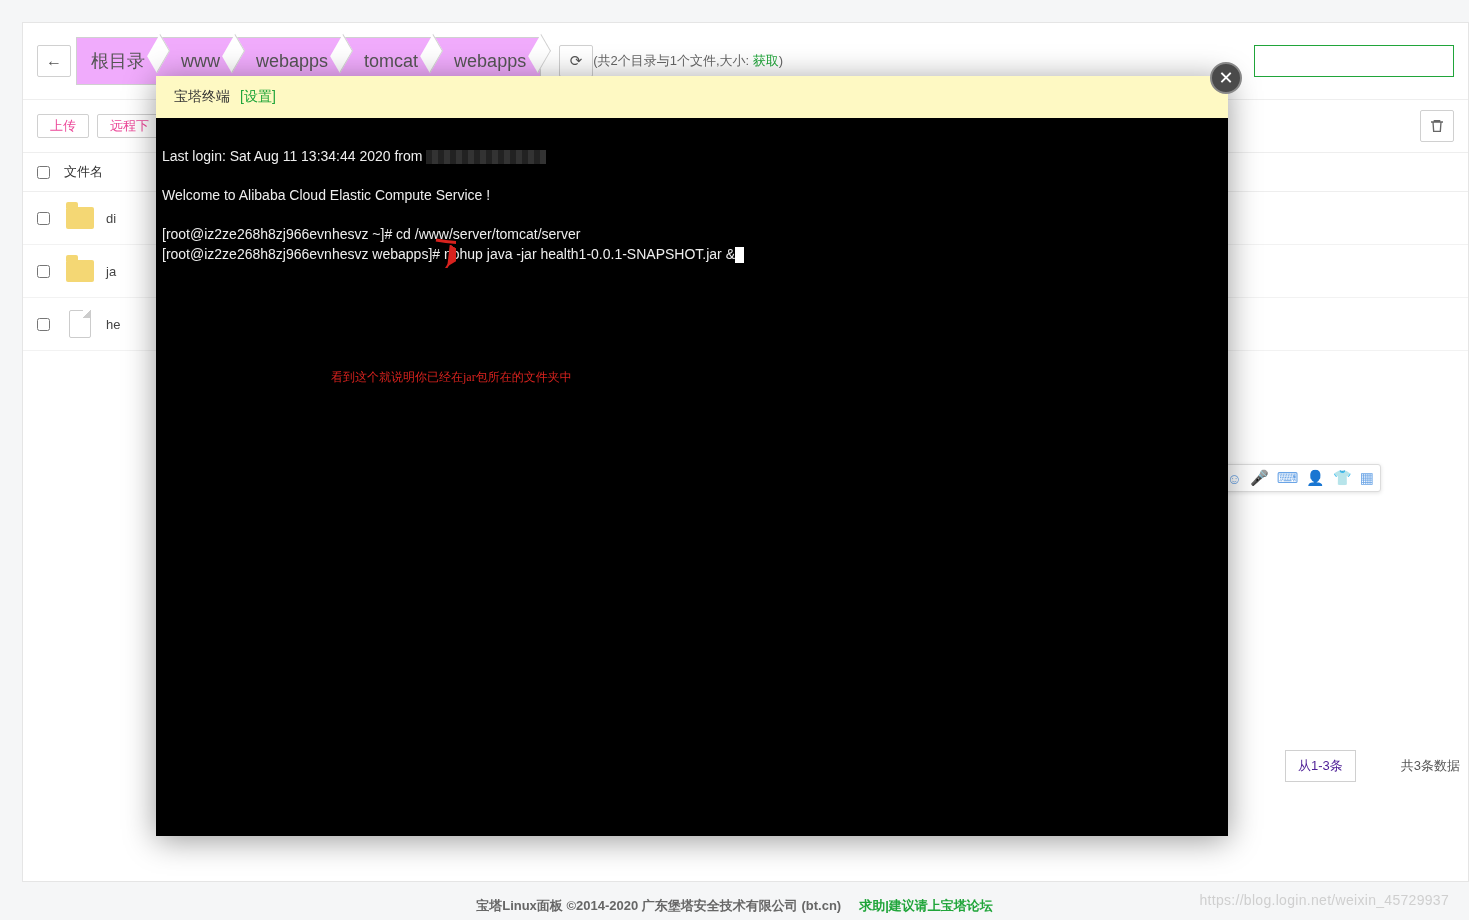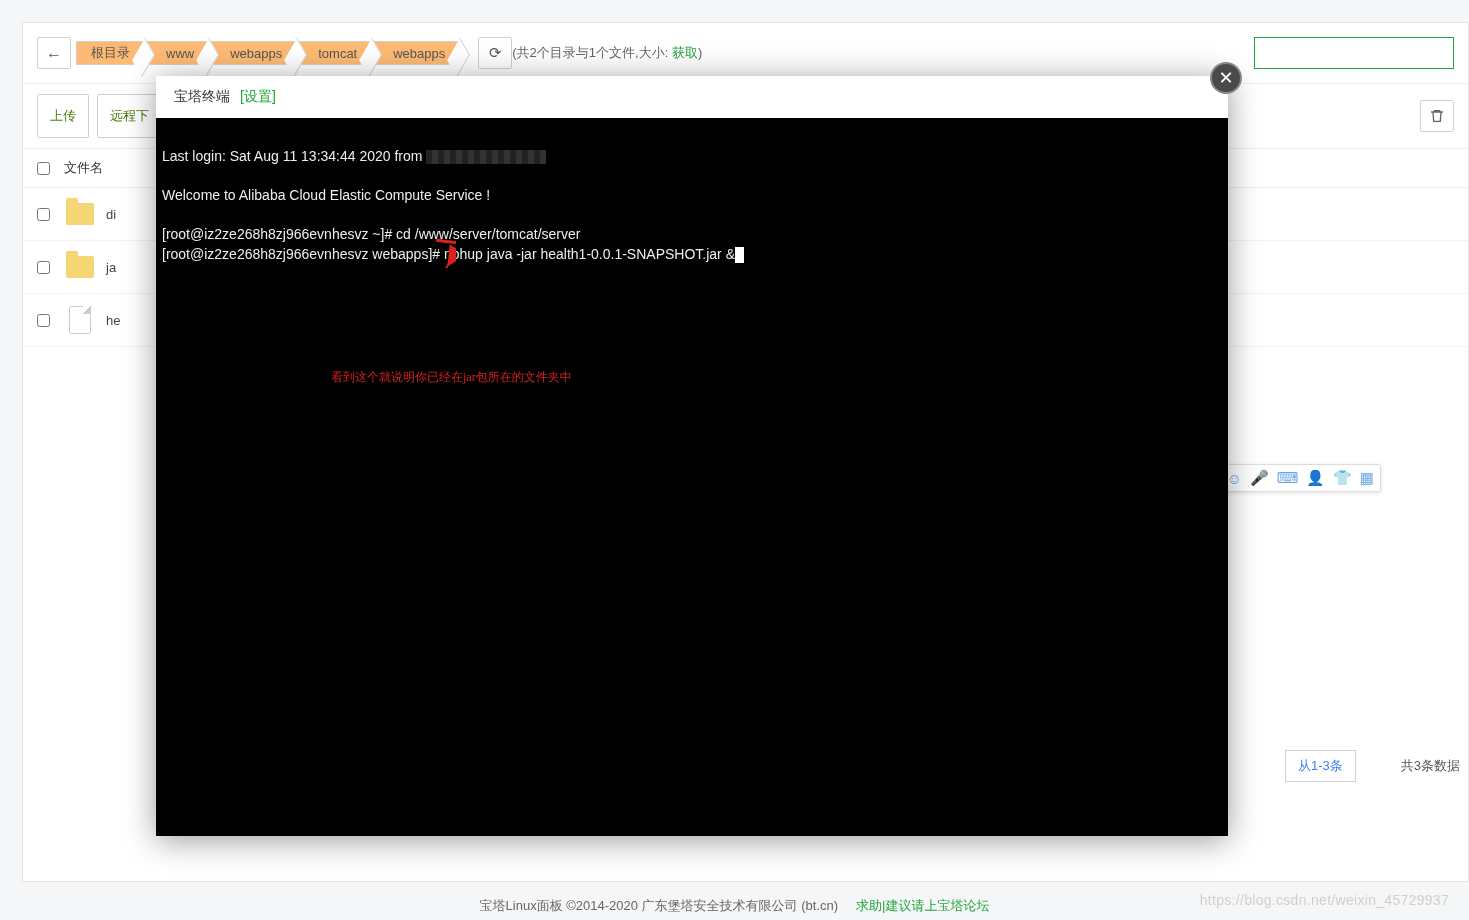--- a/index.html
+++ b/index.html
@@ -6,67 +6,67 @@
 html,body { width:1469px; height:920px; overflow:hidden; background:#fff; }
 .page { width:100%; height:100%; background:#f5f6f7; position:relative; }
 
 
 .file-panel { position:absolute; left:22px; top:22px; right:0; height:860px; background:#fff; border:1px solid #e5e5e5; }
 
 
 .crumb-bar { display:flex; align-items:center; padding:14px 14px 14px 14px; border-bottom:1px solid #eee; }
 .crumb-back { width:34px; height:32px; border:1px solid #d0d0d0; background:#fff; display:flex; align-items:center; justify-content:center; border-radius:2px; margin-right:6px; font-size:16px; color:#555; cursor:pointer; }
 .crumb-group { display:flex; align-items:center; }
-.crumb { height:24px; padding:0 14px 0 22px; border:1px solid #d0d0d0; border-left:none; background:#fdba74; display:flex; align-items:center; font-size:13px; color:#555; position:relative; margin-left:-1px; cursor:pointer; }
+.crumb { height:48px; padding:0 14px 0 22px; border:1px solid #d0d0d0; border-left:none; background:#f0abfc; display:flex; align-items:center; font-size:18px; color:#555; position:relative; margin-left:-1px; cursor:pointer; }
 .crumb:first-of-type { border-left:1px solid #d0d0d0; padding-left:14px; }
 .crumb::after{ content:""; position:absolute; right:-9px; top:3px; width:18px; height:24px; border-top:1px solid #d0d0d0; border-right:1px solid #d0d0d0; transform:rotate(45deg) skew(15deg,15deg); background:#fff; z-index:1; }
 .crumb span{ position:relative; z-index:2; }
 .crumb-refresh { width:34px; height:32px; border:1px solid #d0d0d0; background:#fff; display:flex; align-items:center; justify-content:center; border-radius:2px; margin-left:18px; color:#555; font-size:15px; cursor:pointer; }
 .crumb-info { font-size:13px; color:#666; }
 .crumb-info .lnk{ color:#20a53a; cursor:pointer; }
 .crumb-spacer{ flex:1; }
 .crumb-search { width:200px; height:32px; border:1px solid #20a53a; background:#fff; margin-left:12px; }
 
 
 .toolbar{ display:flex; align-items:center; padding:10px 14px; gap:8px; border-bottom:1px solid #eee; }
-.tbtn{ height:44px; padding:0 12px; border:1px solid #d0d0d0; background:#fff; font-size:13px; color:#4d7c0f; display:flex; align-items:center; border-radius:2px; cursor:pointer; }
+.tbtn{ height:24px; padding:0 12px; border:1px solid #d0d0d0; background:#fff; font-size:13px; color:#ec4899; display:flex; align-items:center; border-radius:2px; cursor:pointer; }
 .toolbar .tspacer{ flex:1; }
 .trash{ width:34px; height:32px; border:1px solid #d0d0d0; background:#fff; display:flex; align-items:center; justify-content:center; font-size:15px; color:#666; border-radius:2px; cursor:pointer; }
 
 
 .list-head{ display:flex; align-items:center; padding:10px 14px; font-size:13px; color:#333; border-bottom:1px solid #eee; }
 .list-head input, .row input{ margin-right:14px; }
 .row{ display:flex; align-items:center; padding:10px 14px; font-size:13px; color:#444; border-bottom:1px solid #f2f2f2; }
 .row .ficon{ width:32px; height:32px; margin-right:10px; display:flex; align-items:center; justify-content:center; }
 .folder-ico{ width:28px; height:22px; background:#f4d774; border-radius:2px; position:relative; }
 .folder-ico::before{ content:""; position:absolute; top:-5px; left:0; width:12px; height:6px; background:#f4d774; border-radius:2px 2px 0 0; }
 .file-ico{ width:22px; height:28px; background:#fff; border:1px solid #ccc; border-radius:2px; position:relative; }
 .file-ico::before{ content:""; position:absolute; top:-1px; right:-1px; width:8px; height:8px; background:linear-gradient(135deg,#fff 50%,#ccc 50%); }
 
 
 .mask{ position:absolute; inset:0; background:rgba(0,0,0,0); pointer-events:none; }
 .modal{ position:absolute; left:156px; top:76px; width:1072px; height:760px; background:#000; box-shadow:0 4px 30px rgba(0,0,0,.4); z-index:50; }
-.modal-head{ height:42px; background:#ffffff; display:flex; align-items:center; padding:0 18px; font-size:14px; }
+.modal-head{ height:42px; background:#fef9c3; display:flex; align-items:center; padding:0 18px; font-size:14px; }
 .modal-head .ttl{ color:#333; margin-right:10px; }
 .modal-head .set{ color:#20a53a; cursor:pointer; }
 .modal-close{ position:absolute; top:-14px; right:-14px; width:32px; height:32px; border-radius:50%; background:#4a4a4a; color:#fff; display:flex; align-items:center; justify-content:center; font-size:18px; cursor:pointer; border:2px solid #888; z-index:60; }
 
 .term{ padding:10px 6px; font-family:Consolas,"Courier New",monospace; font-size:14px; color:#eee; line-height:19px; white-space:pre; position:relative; height:718px; }
 .redact{ display:inline-block; width:120px; height:14px; background:repeating-linear-gradient(90deg,#222 0 6px,#333 6px 12px); vertical-align:middle; }
 .cursor{ display:inline-block; width:9px; height:16px; background:#fff; vertical-align:middle; }
 
 
 .anno-svg{ position:absolute; inset:0; pointer-events:none; }
 .anno-text{ position:absolute; left:175px; top:250px; color:#d8221e; font-size:12px; font-family:"Microsoft YaHei"; }
 
 
-.footer{ position:absolute; left:0; right:0; bottom:0; height:28px; background:#f5f6f7; display:flex; align-items:center; justify-content:center; gap:18px; font-size:13px; }
+.footer{ position:absolute; left:0; right:0; bottom:0; height:28px; background:#f5f6f7; display:flex; align-items:center; justify-content:center; gap:18px; font-size:13px;font-weight:bold; }
 .footer .f1{ color:#666; } .footer .f2{ color:#20a53a; cursor:pointer; }
 .pager{ position:absolute; right:0; bottom:95px; height:40px; display:flex; align-items:center; gap:10px; font-size:13px;}
-.pbtn{ height:32px; padding:0 12px; border:1px solid #d0d0d0; background:#fff; display:flex; align-items:center; color:#3b82f6; }
+.pbtn{ height:32px; padding:0 12px; border:1px solid #d0d0d0; background:#fff; display:flex; align-items:center; color:#4c1d95; }
 .pplain{ padding:0 8px; color:#555;margin-left:27px;}
 
 .watermark{ position:absolute; right:20px; bottom:12px; color:#cfcfcf; font-size:14px; font-family:Arial; letter-spacing:.3px;}
 
 
 .ime{ position:absolute; right:88px; top:464px; height:28px; background:#fff; border:1px solid #dcdcdc; display:flex; align-items:center; padding:0 6px; gap:8px; box-shadow:0 1px 4px rgba(0,0,0,.12); border-radius:3px; }
 .ime .s-logo{ width:18px; height:18px; background:#ff7a2d; color:#fff; font-weight:bold; font-size:13px; display:flex; align-items:center; justify-content:center; border-radius:3px; font-family:Arial; }
 .ime .lang{ font-size:13px; color:#6aa4e6; }
 .ime .dot{ color:#6aa4e6; font-size:10px;}
 .ime .ico{ color:#6aa4e6; font-size:15px; }
@@ -189,15 +189,15 @@
     <span class="ico grey">👤</span>
     <span class="ico">👕</span>
     <span class="ico">▦</span>
   </div>
 
   <div class="footer">
     <span class="f1">宝塔Linux面板 ©2014-2020 广东堡塔安全技术有限公司 (bt.cn)</span>
     <span class="f2">求助|建议请上宝塔论坛</span>
   </div>
 
-  <div class="watermark">https://blog.csdn.net/weixin_45729937</div>
+  <div class="watermark">https://blog.login.net/weixin_45729937</div>
 
 </div>
 
 </body></html>

